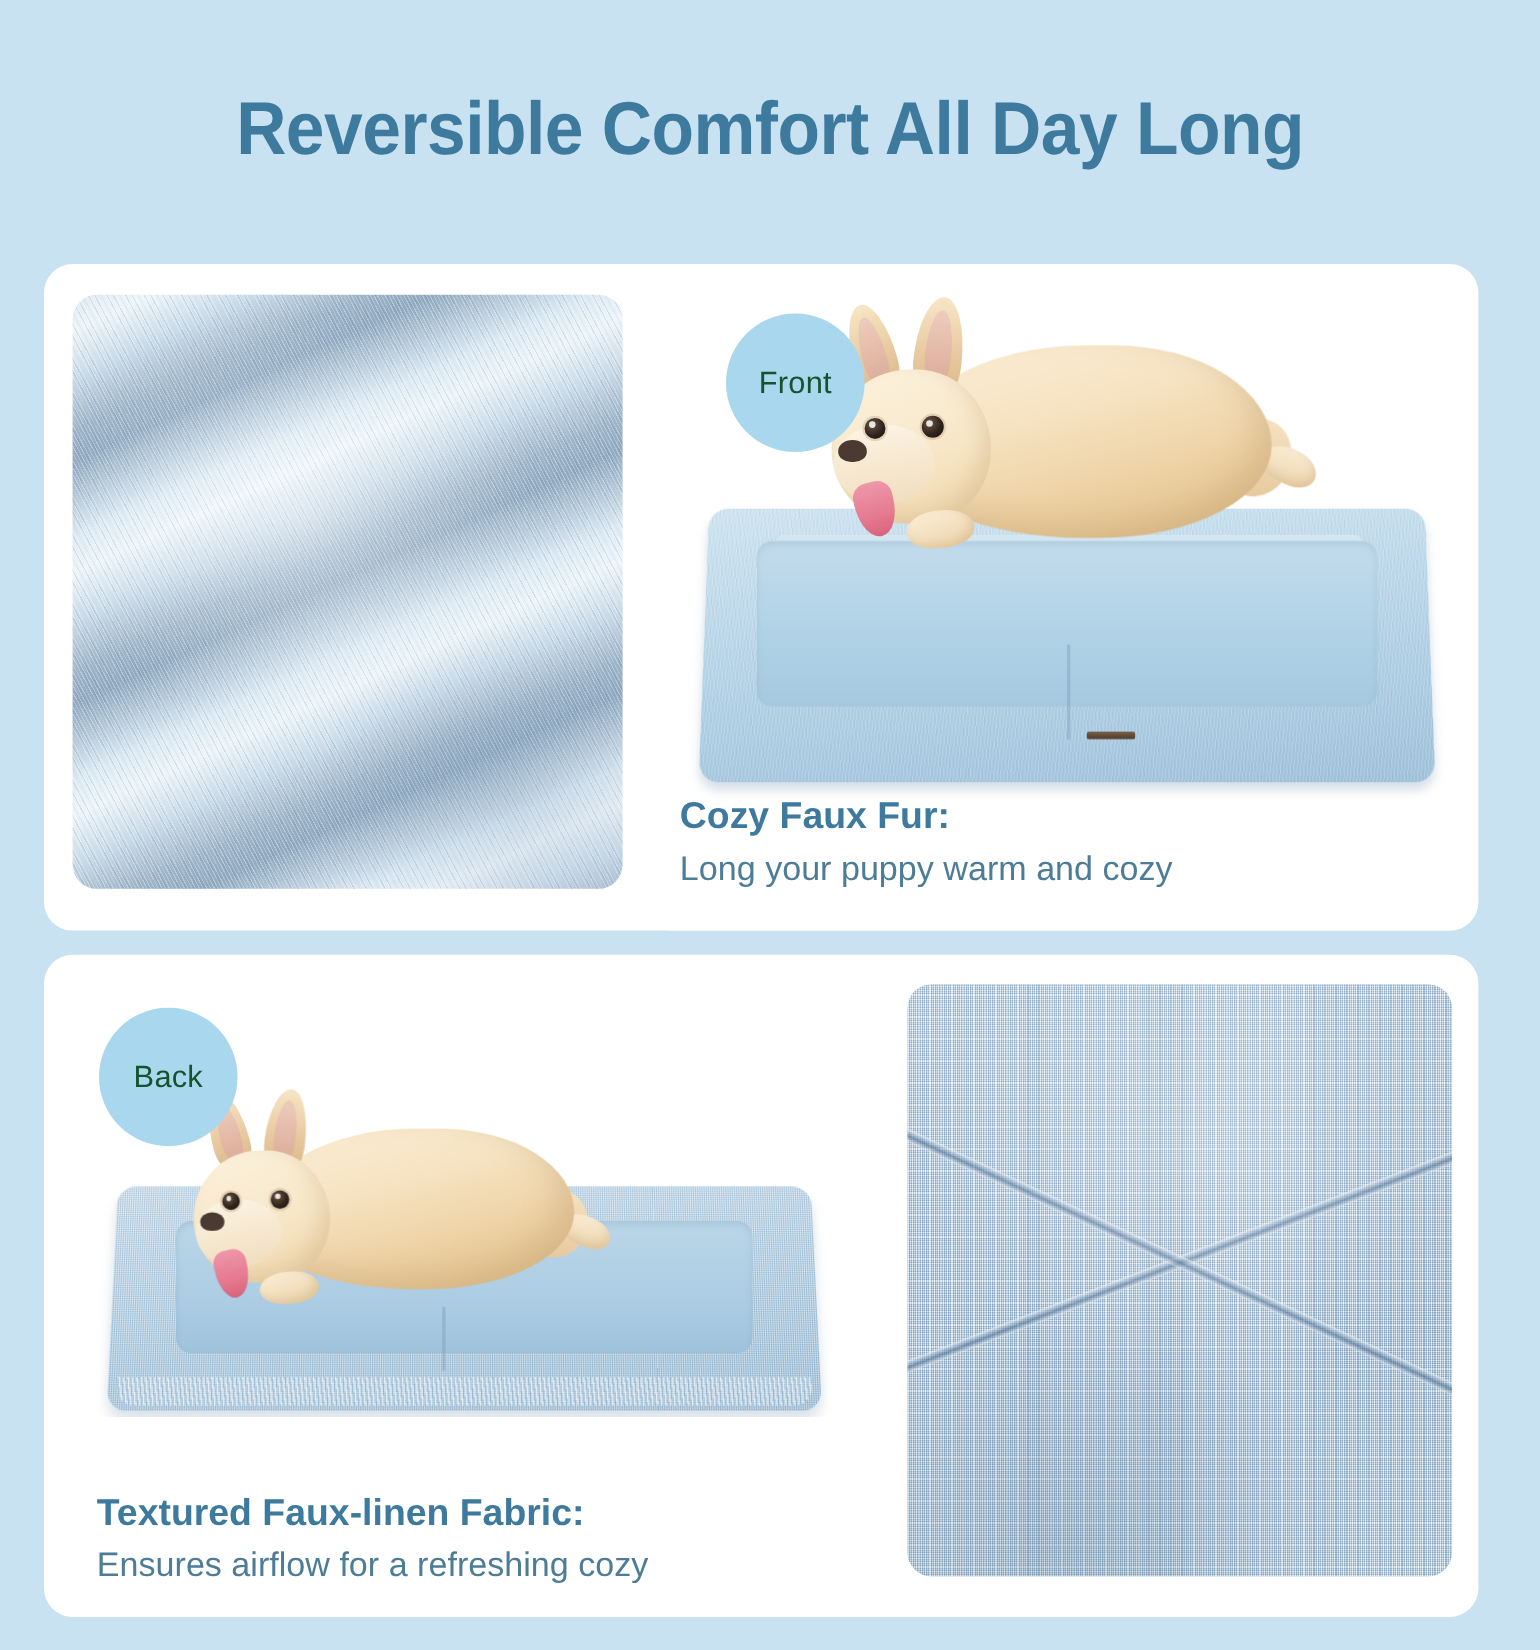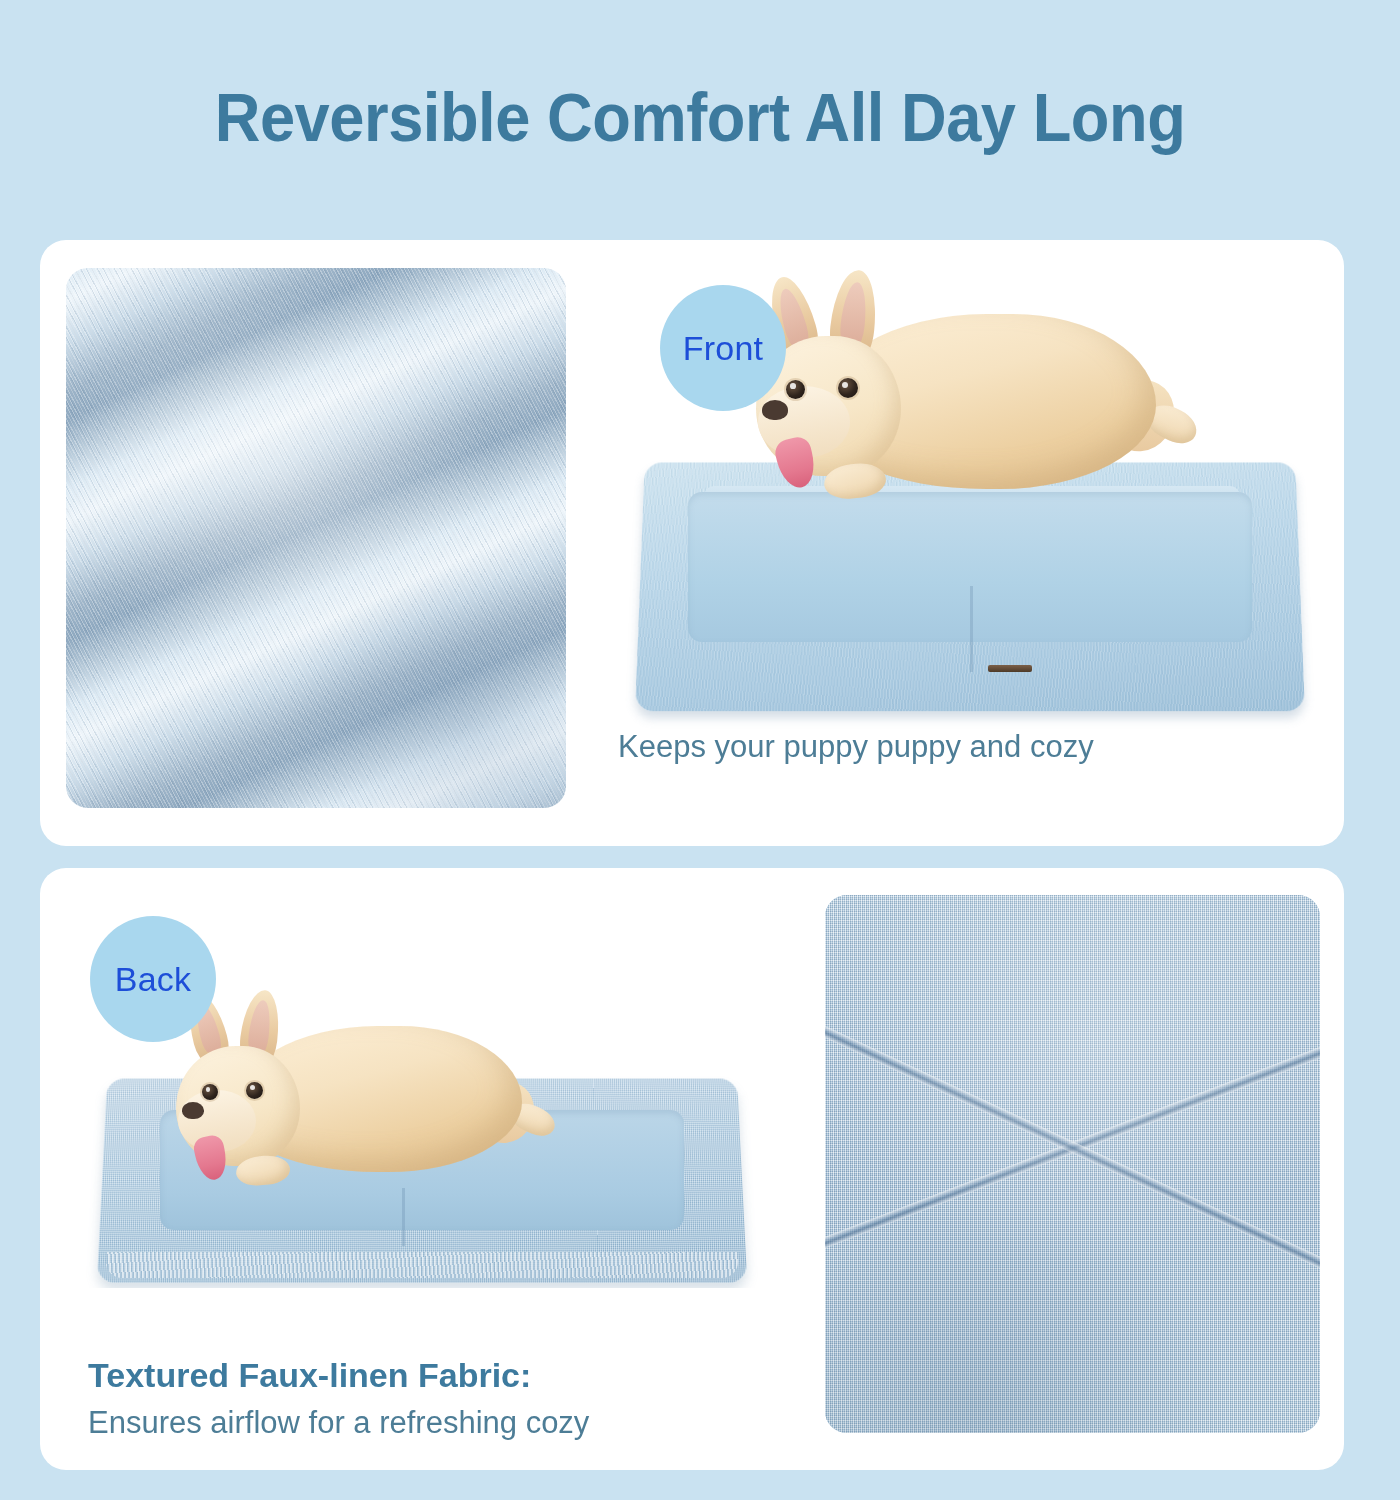--- a/index.html
+++ b/index.html
@@ -339,22 +339,22 @@
   #dog-back .paw-2  { left: 446px; top: 118px; width: 46px; height: 27px; transform: rotate(24deg); }
 
   
   .badge {
     position: absolute;
     border-radius: 50%;
     background: #a9d7ee;
     display: flex;
     align-items: center;
     justify-content: center;
-    color: #1d4ed8;
-    font-size: 34px;
+    color: #14532d;
+    font-size: 28px;
     font-family: "Liberation Sans", sans-serif;
     letter-spacing: 0.2px;
   }
   #badge-front { left: 620px; top: 45px; width: 126px; height: 126px; }
   #badge-back  { left: 50px;  top: 48px; width: 126px; height: 126px; }
 
   
   .caption { position: absolute; }
   #caption-front { left: 578px; top: 481px; }
   #caption-back  { left: 48px;  top: 486px; }
@@ -414,21 +414,22 @@
       <div class="nose"></div>
       <div class="eye eye-l"></div>
       <div class="eye eye-r"></div>
       <div class="paw paw-1"></div>
     </div>
   </div>
 
   <div class="badge" id="badge-front">Front</div>
 
   <div class="caption" id="caption-front">
-    <div class="caption-sub">Keeps your puppy puppy and cozy</div>
+    <div class="caption-title">Cozy Faux Fur:</div>
+    <div class="caption-sub">Long your puppy warm and cozy</div>
   </div>
 </div>
 
 <div class="card" id="card-back">
 
   <div class="scene" id="scene-back">
 
     <div class="bed" id="bed-back">
       <div class="bed-base">
         <div class="linen-weave"></div>

